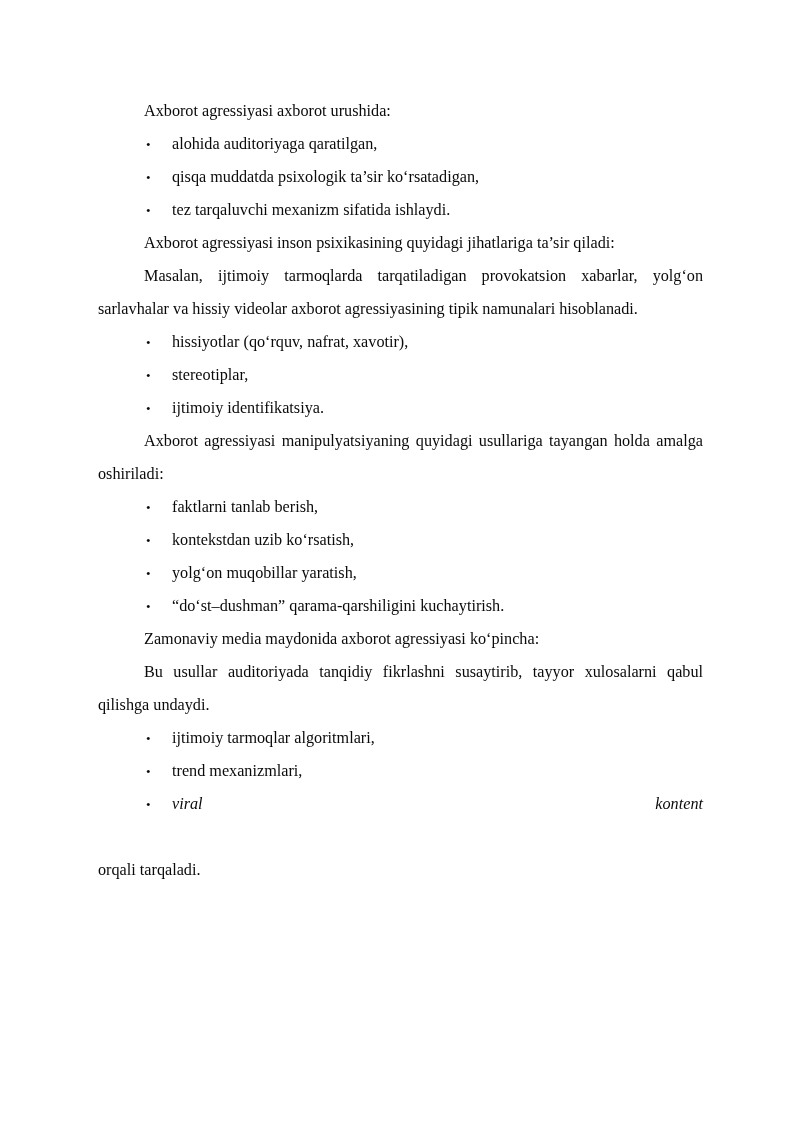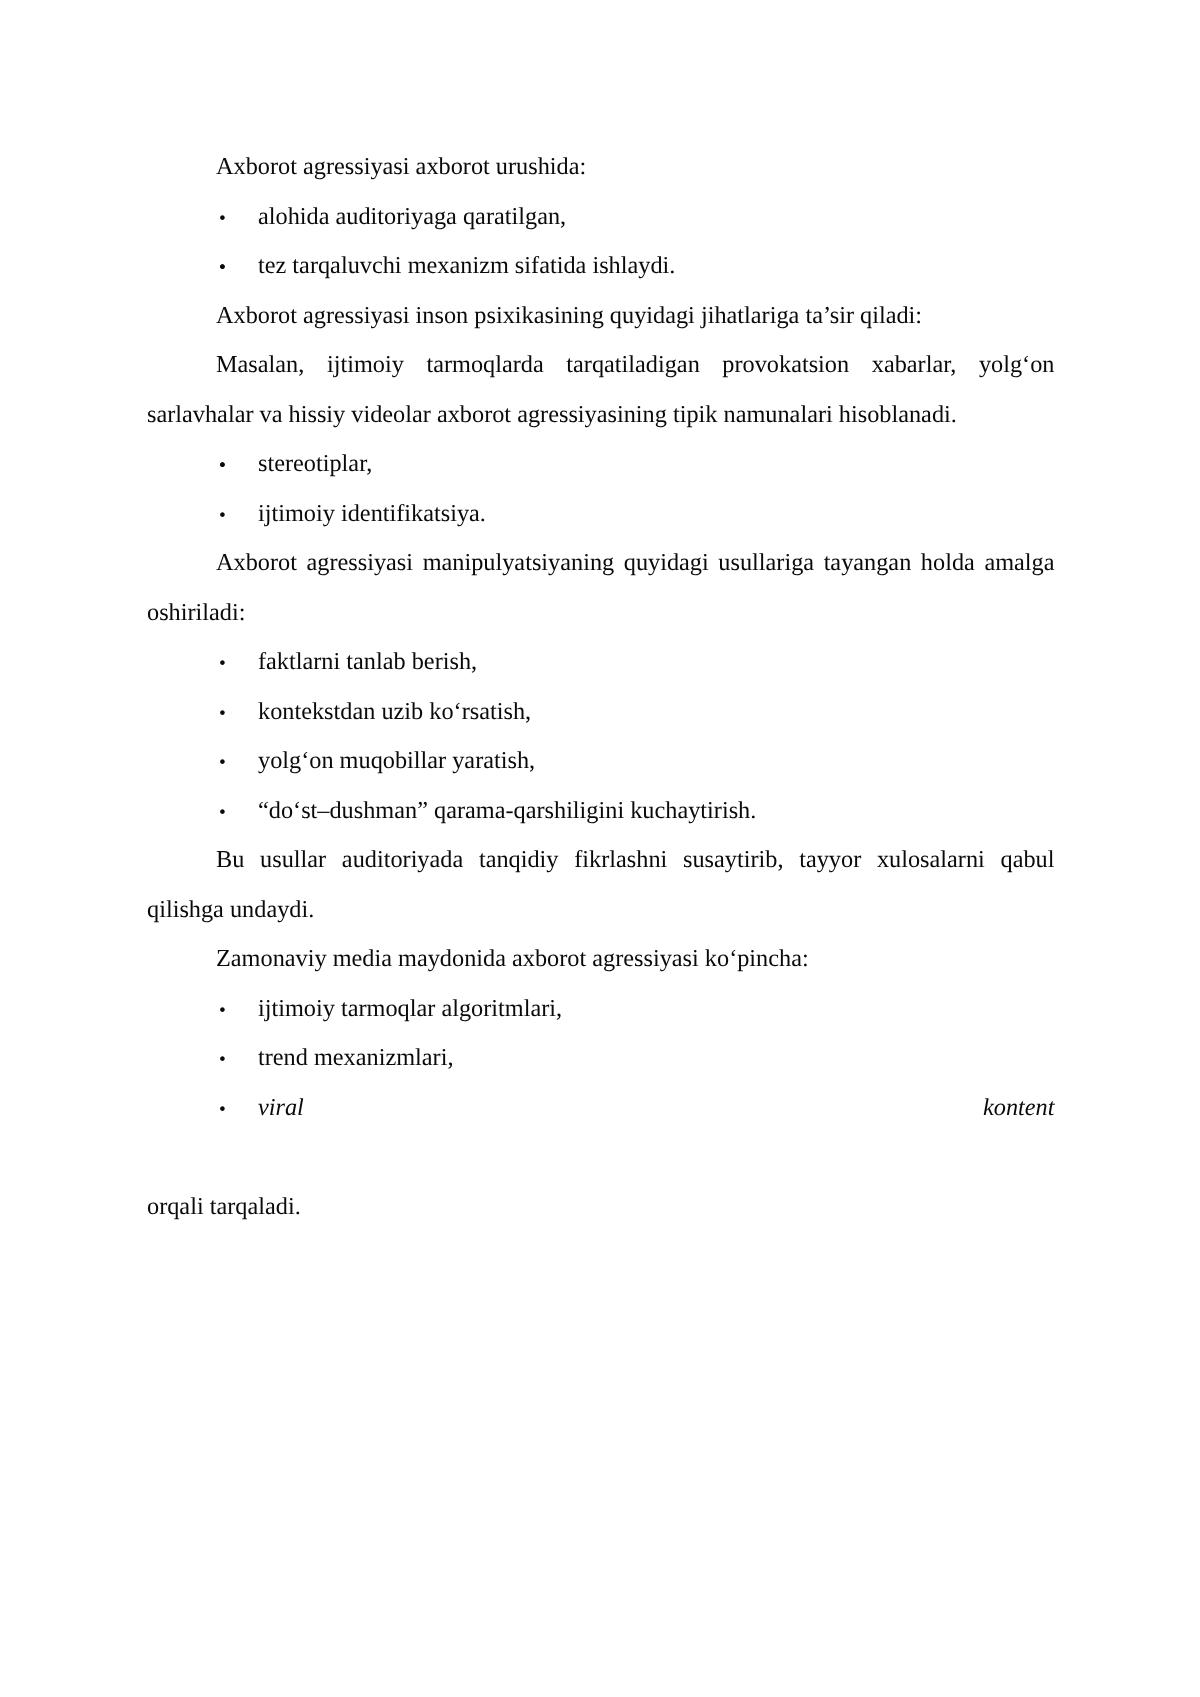--- a/index.html
+++ b/index.html
@@ -82,34 +82,36 @@
 
     <p class="para last-line-left">Axborot agressiyasi axborot urushida:</p>
 
     <ul class="bullets">
       <li>
         <span class="bullet-glyph">•</span>
         <span>alohida auditoriyaga qaratilgan,</span>
       </li>
       <li>
         <span class="bullet-glyph">•</span>
+        <span>qisqa muddatda psixologik ta’sir ko‘rsatadigan,</span>
       </li>
       <li>
         <span class="bullet-glyph">•</span>
         <span>tez tarqaluvchi mexanizm sifatida ishlaydi.</span>
       </li>
     </ul>
 
     <p class="para last-line-left">Axborot agressiyasi inson psixikasining quyidagi jihatlariga ta’sir qiladi:</p>
 
     <p class="para">Masalan, ijtimoiy tarmoqlarda tarqatiladigan provokatsion xabarlar, yolg‘on sarlavhalar va hissiy videolar axborot agressiyasining tipik namunalari hisoblanadi.</p>
 
     <ul class="bullets">
       <li>
         <span class="bullet-glyph">•</span>
+        <span>hissiyotlar (qo‘rquv, nafrat, xavotir),</span>
       </li>
       <li>
         <span class="bullet-glyph">•</span>
         <span>stereotiplar,</span>
       </li>
       <li>
         <span class="bullet-glyph">•</span>
         <span>ijtimoiy identifikatsiya.</span>
       </li>
     </ul>
@@ -129,23 +131,23 @@
       <li>
         <span class="bullet-glyph">•</span>
         <span>yolg‘on muqobillar yaratish,</span>
       </li>
       <li>
         <span class="bullet-glyph">•</span>
         <span>“do‘st–dushman” qarama-qarshiligini kuchaytirish.</span>
       </li>
     </ul>
 
+    <p class="para last-line-left">Zamonaviy media maydonida axborot agressiyasi ko‘pincha:</p>
+
     <p class="para">Bu usullar auditoriyada tanqidiy fikrlashni susaytirib, tayyor xulosalarni qabul qilishga undaydi.</p>
-
-    <p class="para last-line-left">Zamonaviy media maydonida axborot agressiyasi ko‘pincha:</p>
 
     <ul class="bullets">
       <li>
         <span class="bullet-glyph">•</span>
         <span>ijtimoiy tarmoqlar algoritmlari,</span>
       </li>
       <li>
         <span class="bullet-glyph">•</span>
         <span>trend mexanizmlari,</span>
       </li>

